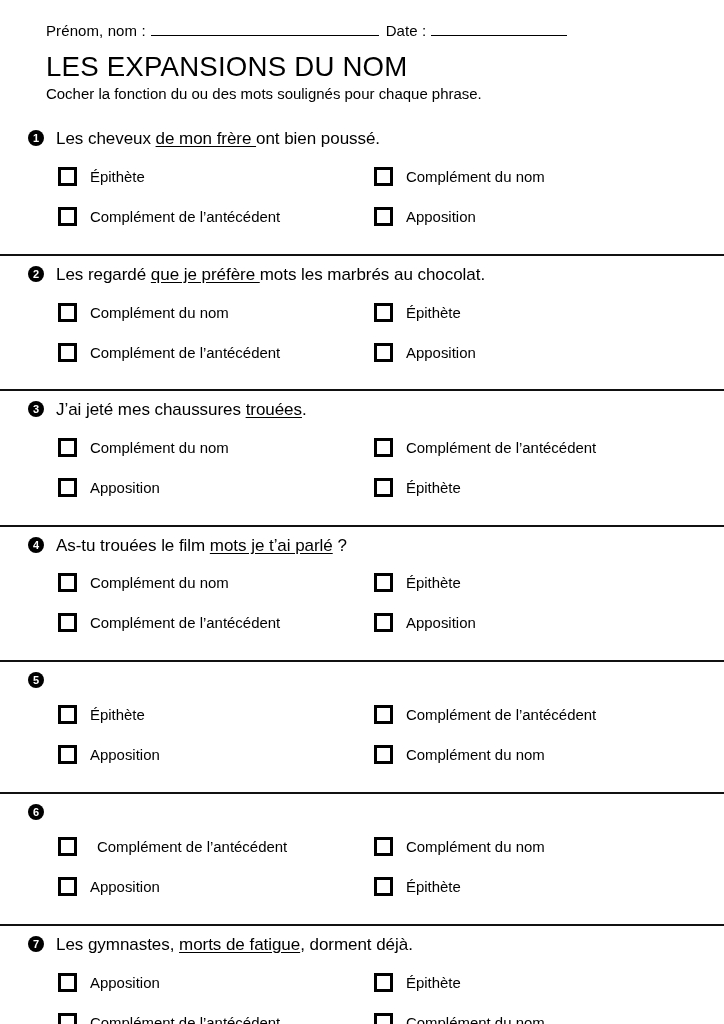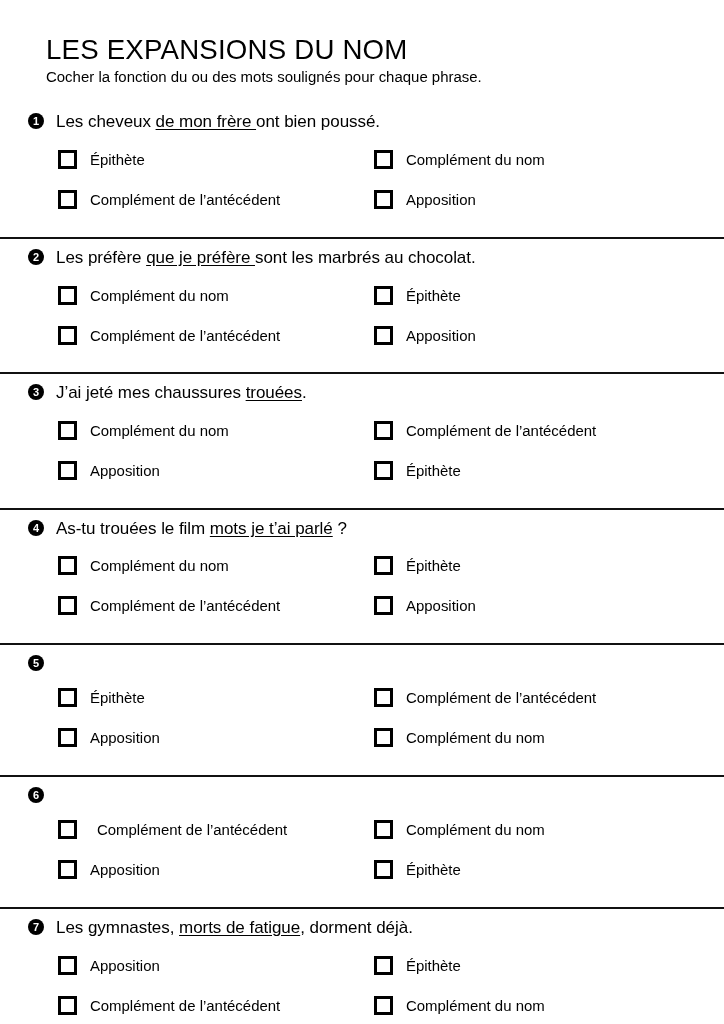--- a/index.html
+++ b/index.html
@@ -129,20 +129,26 @@
     white-space: nowrap;
     transform: scaleX(0.99);
     transform-origin: left center;
   }
   .opt.indent .opt-label { margin-left: 20px; }
 </style>
 </head>
 <body>
 
 <div class="header">
+  <div class="id-line">
+    <span class="id-label">Prénom, nom :</span>
+    <span class="rule-blank rule-name"></span>
+    <span class="id-label">Date :</span>
+    <span class="rule-blank rule-date"></span>
+  </div>
   <h1 class="title">LES EXPANSIONS DU NOM</h1>
   <p class="subtitle">Cocher la fonction du ou des mots soulignés pour chaque phrase.</p>
 </div>
 
 <div class="questions" id="questions-container">
     <div class="question">
       <div class="q-head">
         <span class="q-num">1</span>
         <span class="q-text"><span>Les cheveux </span><u>de mon frère </u><span>ont bien poussé.</span></span>
       </div>
@@ -162,21 +168,21 @@
         <div class="opt col-right">
           <span class="checkbox"></span>
           <span class="opt-label">Apposition</span>
         </div>
       </div>
     </div>
     <div class="question">
       <hr class="sep">
       <div class="q-head">
         <span class="q-num">2</span>
-        <span class="q-text"><span>Les préfère </span><u>que je préfère </u><span>sont les marbrés au chocolat.</span></span>
+        <span class="q-text"><span>Les regardé </span><u>que je préfère </u><span>mots les marbrés au chocolat.</span></span>
       </div>
       <div class="options">
         <div class="opt col-left">
           <span class="checkbox"></span>
           <span class="opt-label">Complément du nom</span>
         </div>
         <div class="opt col-right">
           <span class="checkbox"></span>
           <span class="opt-label">Épithète</span>
         </div>

